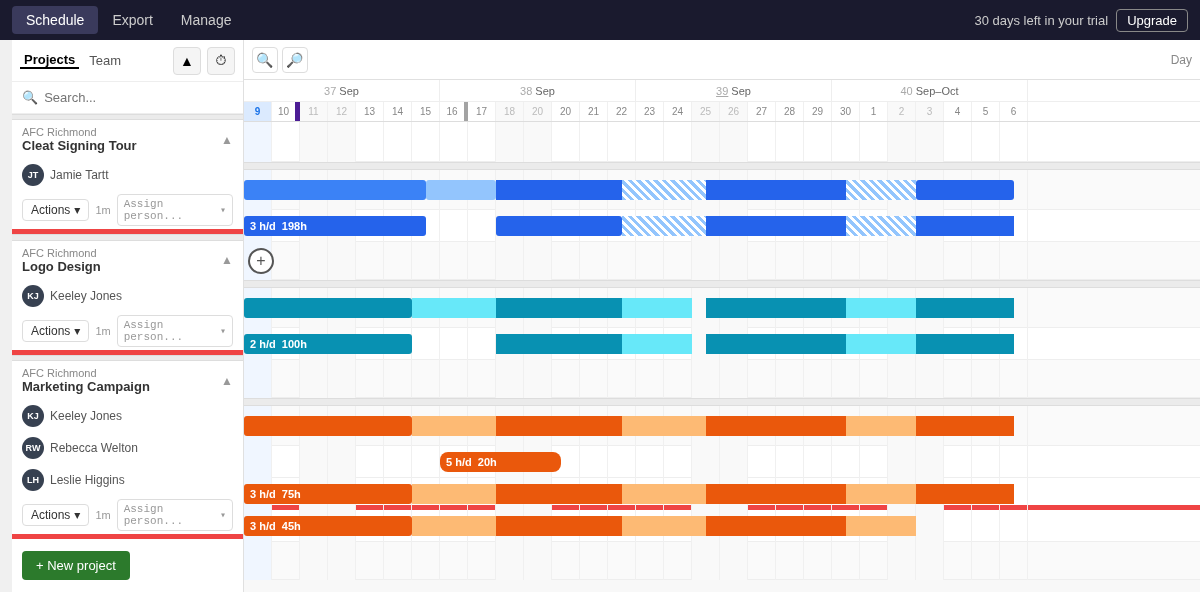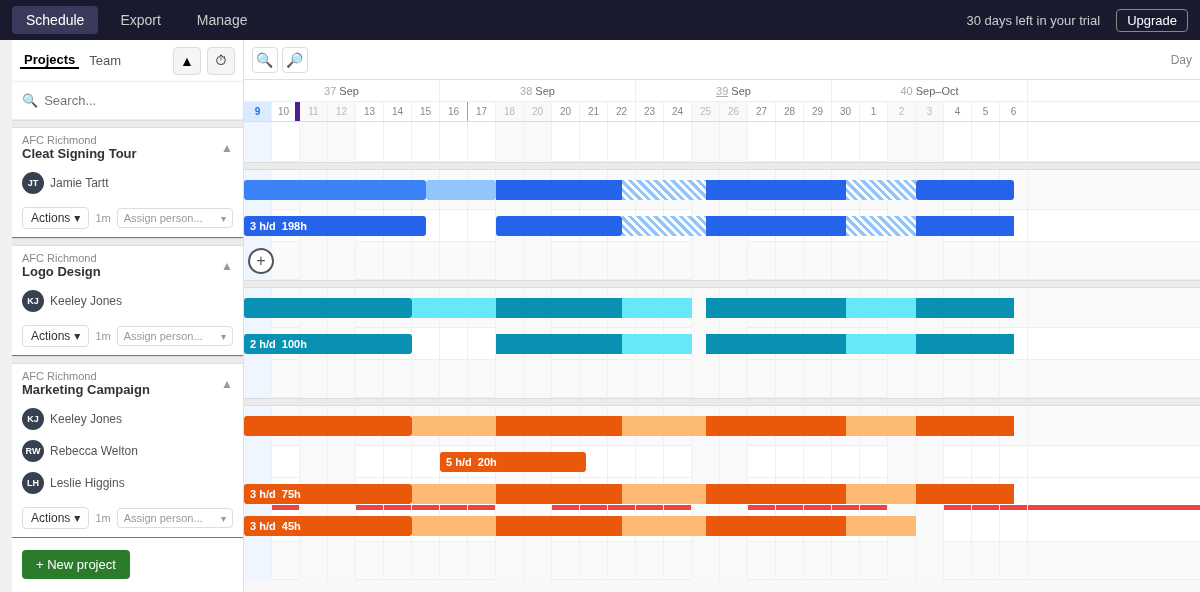--- a/index.html
+++ b/index.html
@@ -7,42 +7,42 @@
 
     
     .top-nav {
       background: #1a1a2e;
       display: flex;
       align-items: center;
       height: 40px;
       padding: 0 12px;
       justify-content: space-between;
     }
-    .top-nav-left { display: flex; align-items: flex-start; gap: 8px; }
+    .top-nav-left { display: flex; align-items: flex-start; gap: 0; }
     .nav-tab {
       color: #ccc;
       padding: 6px 14px;
       border-radius: 4px;
       cursor: pointer;
       font-size: 14px;
       font-weight: 500;
     }
     .nav-tab.active { background: #3a3a5c; color: #fff; }
     .trial-text { color: #ccc; font-size: 13px; }
     .upgrade-btn {
       background: transparent;
       border: 1px solid #888;
       color: #fff;
       padding: 3px 10px;
       border-radius: 4px;
       font-size: 13px;
       cursor: pointer;
       margin-left: 8px;
     }
-    .top-nav-right { display: flex; align-items: center; gap: 8px; }
+    .top-nav-right { display: flex; align-items: center; }
     .sub-tab {
       font-size: 13px;
       color: #555;
       cursor: pointer;
       padding: 4px 0;
     }
     .sub-tab.active { color: #000; font-weight: 600; border-bottom: 2px solid #000; }
 
     
     .sidebar {
@@ -95,21 +95,21 @@
       align-items: center;
       justify-content: space-between;
       padding: 8px 10px;
       border-bottom: 1px solid #eee;
       height: 40px;
       background: #fff;
     }
     .timeoff-label { font-size: 14px; font-weight: 600; color: #333; }
     .collapse-btn { cursor: pointer; color: #999; font-size: 12px; }
 
-    .project-section { border-bottom: 1px solid #ef4444; }
+    .project-section { border-bottom: 5px solid #ef4444; }
     .project-header {
       display: flex;
       align-items: center;
       justify-content: space-between;
       padding: 6px 10px;
       background: #fff;
     }
     .project-client { font-size: 11px; color: #888; }
     .project-name { font-size: 13px; font-weight: 600; color: #333; }
     .project-info { display: flex; flex-direction: column; }
@@ -140,21 +140,21 @@
     .actions-btn {
       display: flex; align-items: center; gap: 4px;
       border: 1px solid #ddd; border-radius: 4px;
       padding: 3px 8px; font-size: 12px; cursor: pointer;
       background: #fff; color: #333;
     }
     .assign-select {
       flex: 1; border: 1px solid #ddd; border-radius: 4px;
       padding: 3px 6px; font-size: 11px; color: #999;
       background: #fff; cursor: pointer;
-      display: flex; align-items: center; justify-content: space-between;
+      display: flex; align-items: center; justify-content: space-between; font-family: Liberation Mono, monospace;
     }
     .num-badge { font-size: 11px; color: #999; }
 
     
     .new-project-area {
       padding: 12px 10px;
       background: #fff;
     }
     .new-project-btn {
       background: #2c7a2c; color: #fff;
@@ -355,21 +355,21 @@
   </div>
           </div>
           <div style="display:flex;height:20px;background:#fff;border-bottom:1px solid #ddd;">
             <div style="width:28px;min-width:28px;display:flex;align-items:center;justify-content:center;font-size:10px;font-weight:700;background:#dbeafe;color:#1a73e8;border-right:1px solid #f0f0f0;">9</div>
             <div style="width:28px;min-width:28px;display:flex;align-items:center;justify-content:center;font-size:10px;font-weight:400;background:#fff;color:#888;border-right:5px solid #4c1d95;">10</div>
             <div style="width:28px;min-width:28px;display:flex;align-items:center;justify-content:center;font-size:10px;font-weight:400;background:#f9f9f9;color:#bbb;border-right:1px solid #f0f0f0;">11</div>
             <div style="width:28px;min-width:28px;display:flex;align-items:center;justify-content:center;font-size:10px;font-weight:400;background:#f9f9f9;color:#bbb;border-right:1px solid #f0f0f0;">12</div>
             <div style="width:28px;min-width:28px;display:flex;align-items:center;justify-content:center;font-size:10px;font-weight:400;background:#fff;color:#888;border-right:1px solid #f0f0f0;">13</div>
             <div style="width:28px;min-width:28px;display:flex;align-items:center;justify-content:center;font-size:10px;font-weight:400;background:#fff;color:#888;border-right:1px solid #f0f0f0;">14</div>
             <div style="width:28px;min-width:28px;display:flex;align-items:center;justify-content:center;font-size:10px;font-weight:400;background:#fff;color:#888;border-right:1px solid #f0f0f0;">15</div>
-            <div style="width:28px;min-width:28px;display:flex;align-items:center;justify-content:center;font-size:10px;font-weight:400;background:#fff;color:#888;border-right:1px solid #a3a3a3;">16</div>
+            <div style="width:28px;min-width:28px;display:flex;align-items:center;justify-content:center;font-size:10px;font-weight:400;background:#fff;color:#888;border-right:4px solid #a3a3a3;">16</div>
             <div style="width:28px;min-width:28px;display:flex;align-items:center;justify-content:center;font-size:10px;font-weight:400;background:#fff;color:#888;border-right:1px solid #f0f0f0;">17</div>
             <div style="width:28px;min-width:28px;display:flex;align-items:center;justify-content:center;font-size:10px;font-weight:400;background:#f9f9f9;color:#bbb;border-right:1px solid #f0f0f0;">18</div>
             <div style="width:28px;min-width:28px;display:flex;align-items:center;justify-content:center;font-size:10px;font-weight:400;background:#f9f9f9;color:#bbb;border-right:1px solid #f0f0f0;">20</div>
             <div style="width:28px;min-width:28px;display:flex;align-items:center;justify-content:center;font-size:10px;font-weight:400;background:#fff;color:#888;border-right:1px solid #f0f0f0;">20</div>
             <div style="width:28px;min-width:28px;display:flex;align-items:center;justify-content:center;font-size:10px;font-weight:400;background:#fff;color:#888;border-right:1px solid #f0f0f0;">21</div>
             <div style="width:28px;min-width:28px;display:flex;align-items:center;justify-content:center;font-size:10px;font-weight:400;background:#fff;color:#888;border-right:1px solid #f0f0f0;">22</div>
             <div style="width:28px;min-width:28px;display:flex;align-items:center;justify-content:center;font-size:10px;font-weight:400;background:#fff;color:#888;border-right:1px solid #f0f0f0;">23</div>
             <div style="width:28px;min-width:28px;display:flex;align-items:center;justify-content:center;font-size:10px;font-weight:400;background:#fff;color:#888;border-right:1px solid #f0f0f0;">24</div>
             <div style="width:28px;min-width:28px;display:flex;align-items:center;justify-content:center;font-size:10px;font-weight:400;background:#f9f9f9;color:#bbb;border-right:1px solid #f0f0f0;">25</div>
             <div style="width:28px;min-width:28px;display:flex;align-items:center;justify-content:center;font-size:10px;font-weight:400;background:#f9f9f9;color:#bbb;border-right:1px solid #f0f0f0;">26</div>
@@ -701,21 +701,21 @@
               <div style="width:28px;min-width:28px;height:100%;background:transparent;border-right:1px solid #f0f0f0;"></div>
               <div style="width:28px;min-width:28px;height:100%;background:transparent;border-right:1px solid #f0f0f0;"></div>
               <div style="width:28px;min-width:28px;height:100%;background:transparent;border-right:1px solid #f0f0f0;"></div>
               <div style="width:28px;min-width:28px;height:100%;background:transparent;border-right:1px solid #f0f0f0;"></div>
               <div style="width:28px;min-width:28px;height:100%;background:#f9f9f9;border-right:1px solid #f0f0f0;"></div>
               <div style="width:28px;min-width:28px;height:100%;background:#f9f9f9;border-right:1px solid #f0f0f0;"></div>
               <div style="width:28px;min-width:28px;height:100%;background:transparent;border-right:1px solid #f0f0f0;"></div>
               <div style="width:28px;min-width:28px;height:100%;background:transparent;border-right:1px solid #f0f0f0;"></div>
               <div style="width:28px;min-width:28px;height:100%;background:transparent;border-right:1px solid #f0f0f0;"></div>
             </div>
-            <div style="position:absolute;top:6px;left:196px;height:20px;border-radius:3px;background:#ea580c;width:146px;display:flex;align-items:center;padding:0 6px;font-size:11px;font-weight:600;color:#fff;">5 h/d &nbsp;20h</div>
+            <div style="position:absolute;top:6px;left:196px;height:20px;border-radius:8px;background:#ea580c;width:121px;display:flex;align-items:center;padding:0 6px;font-size:11px;font-weight:600;color:#fff;">5 h/d &nbsp;20h</div>
           </div>
           <div style="position:relative;height:32px;border-bottom:5px solid #ef4444;background:#fff;">
             <div style="display:flex;height:32px;position:absolute;top:0;left:0;">
               <div style="width:28px;min-width:28px;height:100%;background:#f0f6ff;border-right:1px solid #f0f0f0;"></div>
               <div style="width:28px;min-width:28px;height:100%;background:transparent;border-right:1px solid #f0f0f0;"></div>
               <div style="width:28px;min-width:28px;height:100%;background:#f9f9f9;border-right:1px solid #f0f0f0;"></div>
               <div style="width:28px;min-width:28px;height:100%;background:#f9f9f9;border-right:1px solid #f0f0f0;"></div>
               <div style="width:28px;min-width:28px;height:100%;background:transparent;border-right:1px solid #f0f0f0;"></div>
               <div style="width:28px;min-width:28px;height:100%;background:transparent;border-right:1px solid #f0f0f0;"></div>
               <div style="width:28px;min-width:28px;height:100%;background:transparent;border-right:1px solid #f0f0f0;"></div>

